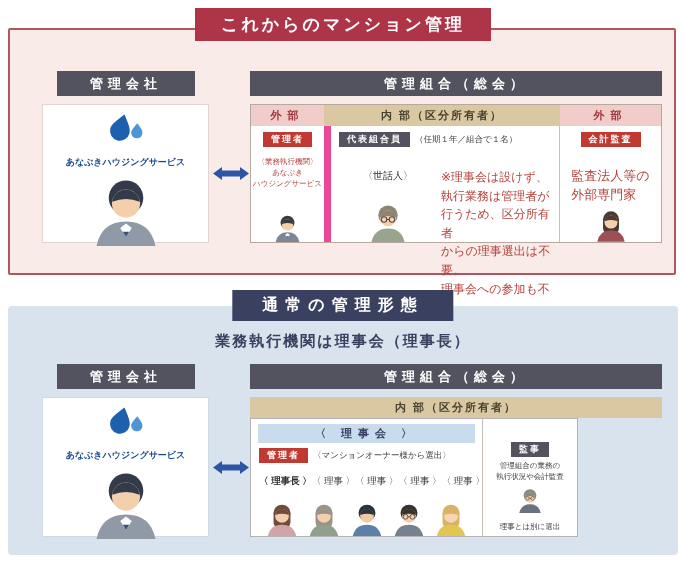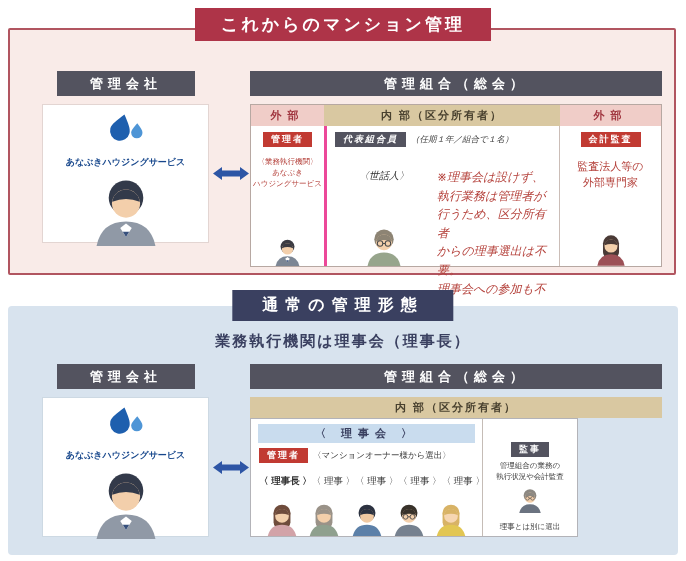--- a/index.html
+++ b/index.html
@@ -37,48 +37,48 @@
   .logo { margin-top:7px; }
   .logo svg { display:block; }
   .logo-text { font-size:9px; font-weight:700; color:var(--logo_blue); margin-top:12px; white-space:nowrap; }
 
   .arrow { position:absolute; width:38px; height:17px; }
   #arrow-top { left:212px; top:165px; }
   #arrow-b   { left:212px; top:459px; }
   .arrow svg { display:block; width:100%; height:100%; }
 
   
-  #assoc-table { left:250px; top:104px; width:412px; height:163px; background:#fff;
+  #assoc-table { left:250px; top:104px; width:412px; height:139px; background:#fff;
                  border:1px solid #b7a8a2; display:flex; flex-direction:column; }
   .thead { display:flex; flex:0 0 21px; }
   .th { line-height:21px; text-align:center; font-size:11px; font-weight:700; }
   .th.pink { background:var(--pink_col); color:var(--pink_col_text); letter-spacing:6px; }
   .th.tan  { background:var(--tan); color:var(--tan_text); letter-spacing:2px; }
   .w-left { width:73px; } .w-mid { width:236px; } .w-right { flex:1; }
   .tbody { flex:1; display:flex; min-height:0; }
   .cell-left { width:73px; display:flex; flex-direction:column; align-items:center; padding-top:6px; }
-  .cell-mid  { width:236px; border-left:3px solid #ec4899; border-right:1px solid #cbbdb7;
-               padding:6px 8px 0; display:flex; flex-direction:column;font-style:italic; }
+  .cell-mid  { width:236px; border-left:7px solid #ec4899; border-right:1px solid #cbbdb7;
+               padding:6px 8px 0; display:flex; flex-direction:column; }
   .cell-right{ flex:1; display:flex; flex-direction:column; align-items:center; padding-top:6px; }
 
   .badge { display:inline-block; background:var(--red); color:#fff; font-size:9px; font-weight:700;
            padding:3px 8px; letter-spacing:2px; line-height:1; white-space:nowrap; }
   .badge.dark { background:var(--slate); }
 
   .small-red { font-size:7.5px; color:var(--red_text); text-align:center; line-height:1.45; white-space:pre-line; }
   .mt3 { margin-top:10px;text-align:center; }
   .mid-top { display:flex; align-items:center; gap:5px; }
   .term { font-size:8.5px; color:#3a3a3a; white-space:nowrap; }
   .mid-body { display:flex; flex:1; margin-top:20px; min-height:0; }
   .caretaker { width:98px; display:flex; flex-direction:column; align-items:center; }
   .role-label { font-size:10px; color:#333; margin-top:2px; }
   .note { flex:1; font-size:12px; color:var(--red_text); line-height:1.55; white-space:pre-line;
           padding-left:4px; padding-top:1px; }
-  .acct-desc { font-size:11px; color:var(--red_text); text-align:center; line-height:1.45;
-               margin-top:12px; white-space:pre-line; }
+  .acct-desc { font-size:13px; color:var(--red_text); text-align:left; line-height:1.45;
+               margin-top:20px; white-space:pre-line; }
 
   
   #inner-head { left:250px; top:397px; width:412px; height:21px; line-height:21px; background:var(--tan);
                 color:var(--tan_text); font-size:11px; font-weight:700; text-align:center; letter-spacing:2px; }
   #body2 { left:250px; top:418px; width:328px; height:119px; background:#fff;
            border:1px solid #b3b3b8; display:flex; }
   .main2 { flex:1; display:flex; flex-direction:column; padding:5px 7px 0; min-width:0; }
   .board-bar { height:19px; line-height:19px; background:var(--board_bar); color:var(--bottom_banner);
                font-weight:700; font-size:11px; text-align:center; letter-spacing:6px; }
   .mgr-row { display:flex; align-items:center; gap:5px; margin-top:5px; padding-left:1px; }

